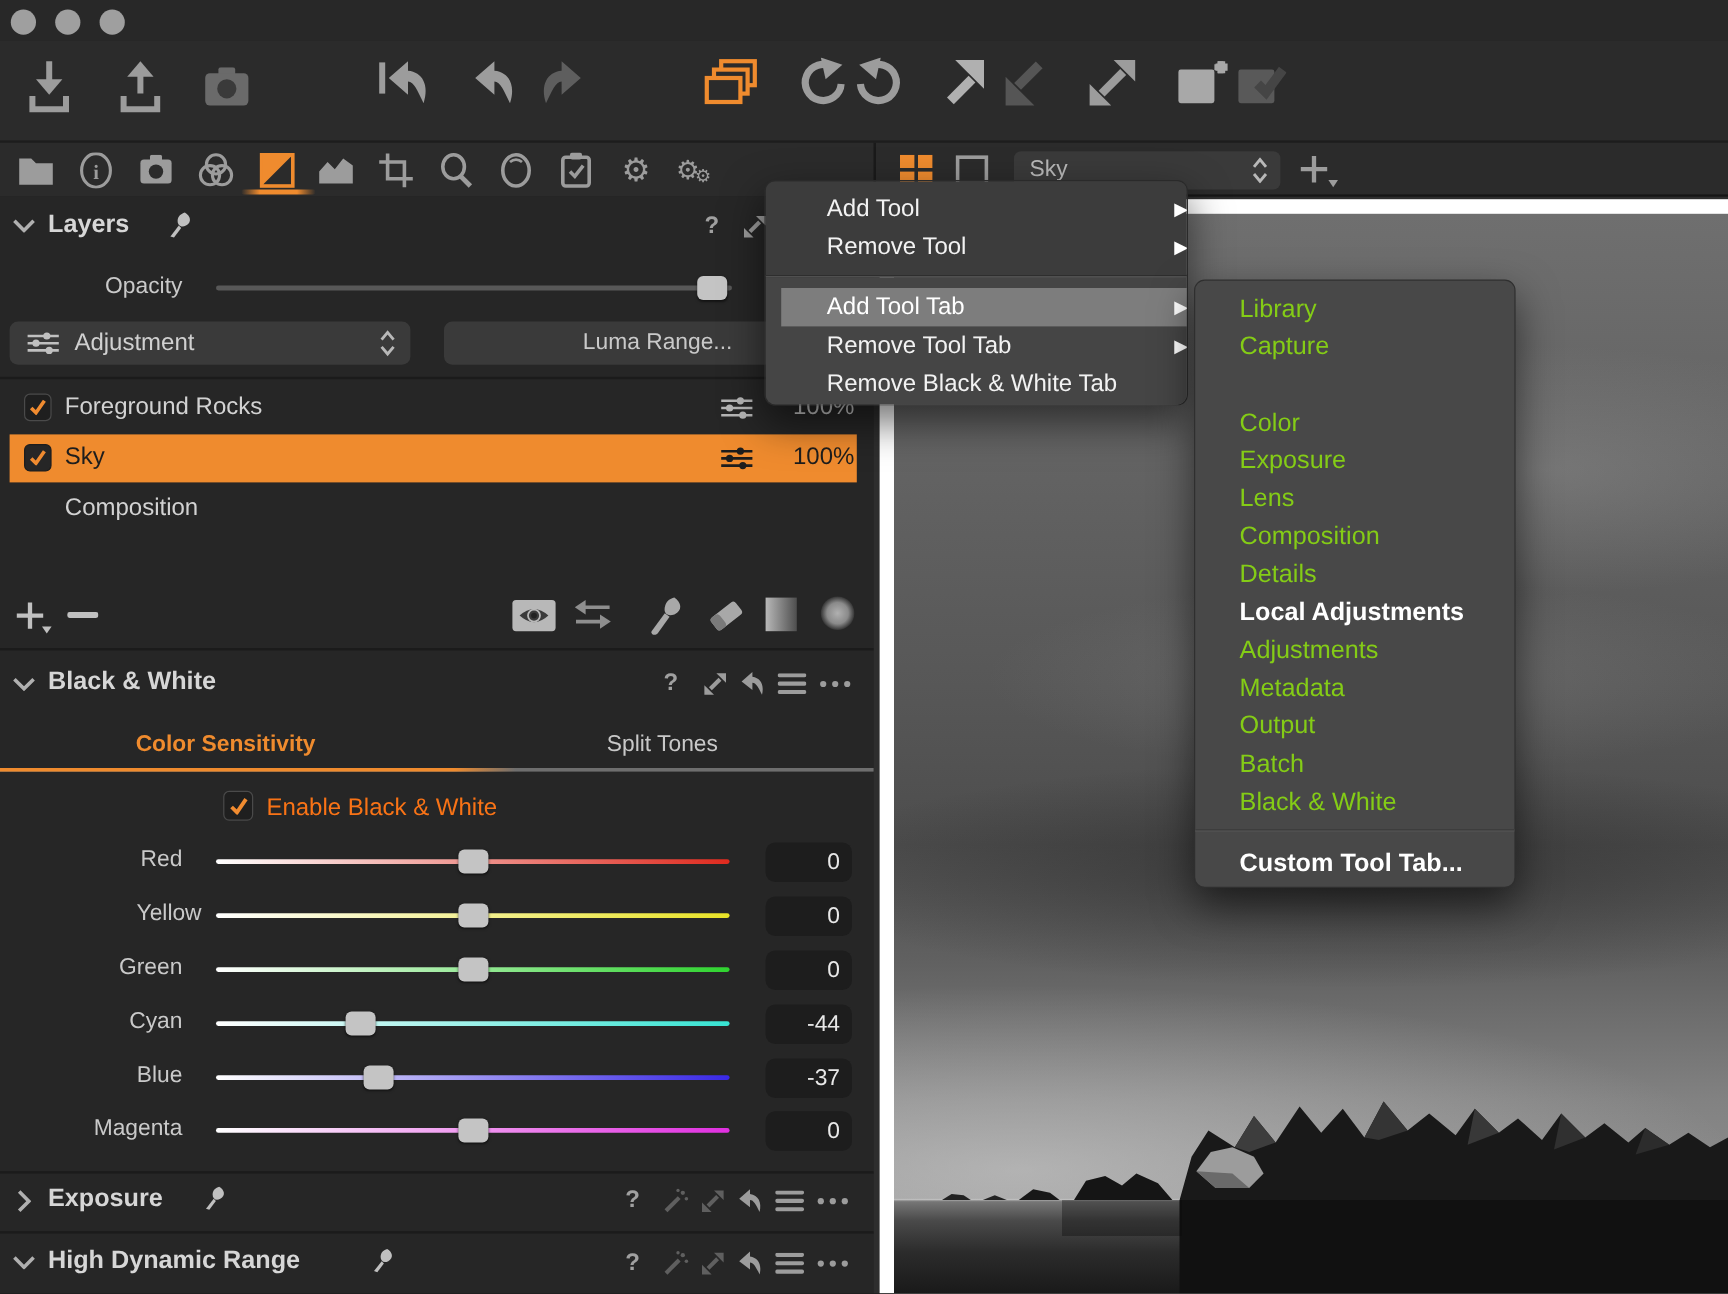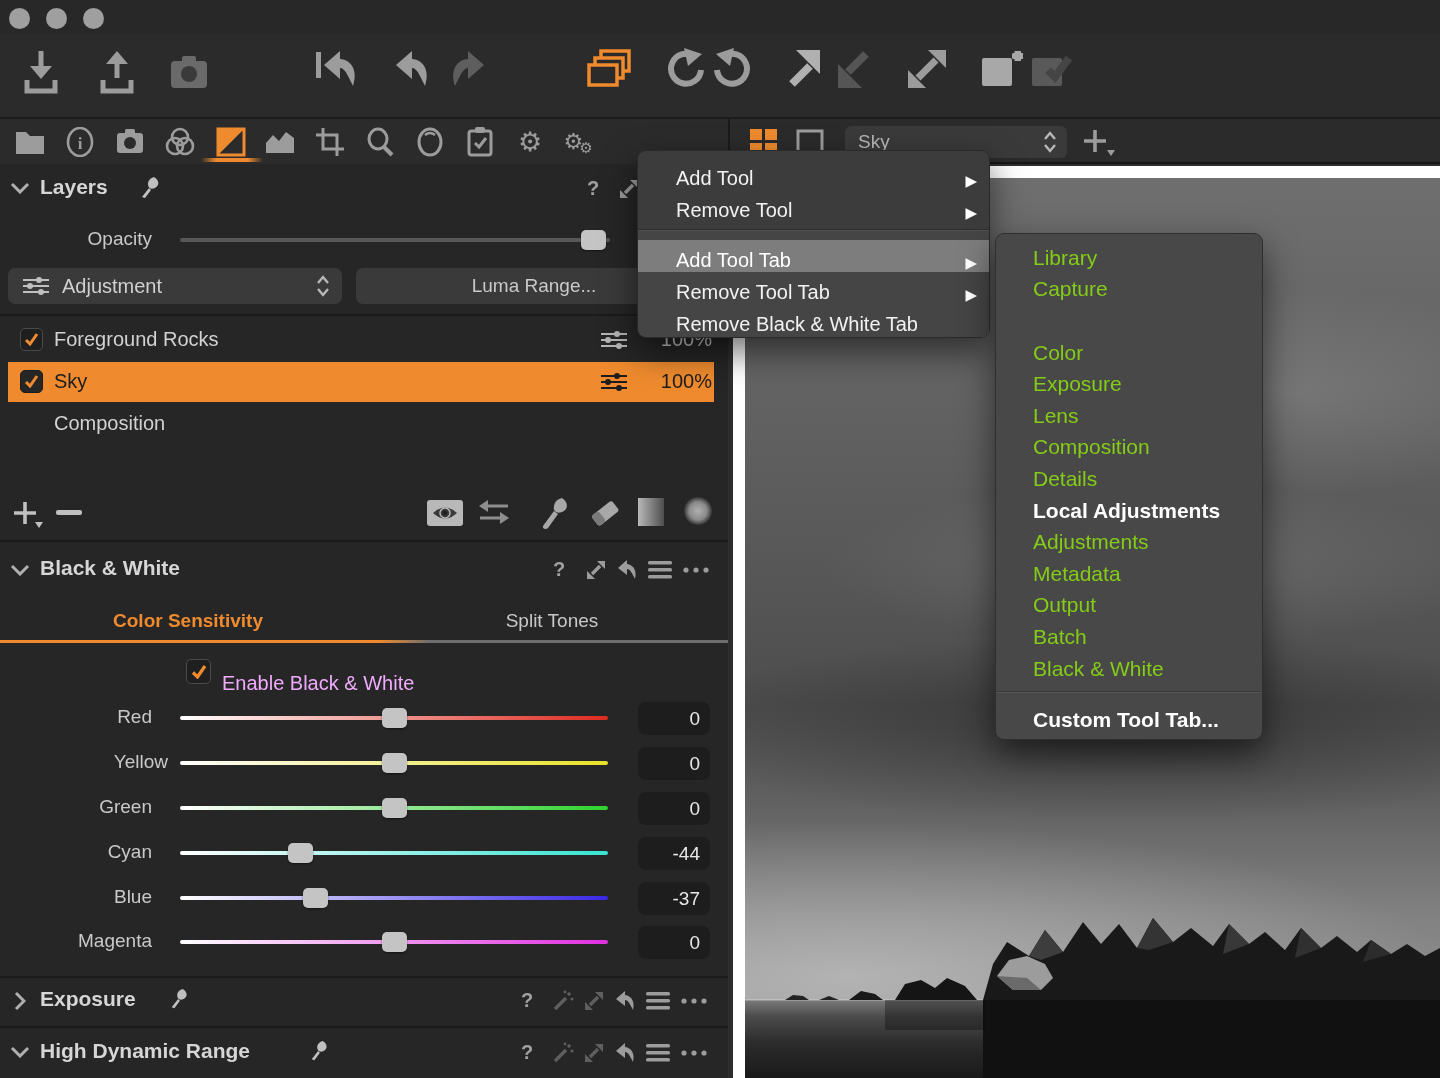--- a/index.html
+++ b/index.html
@@ -55,21 +55,21 @@
     linear-gradient(180deg,#6f6f6f 0%,#636363 25%,#575757 48%,#4d4d4d 64%,#616161 76%,#828282 90%,#8e8e8e 100%);}
   .water{position:absolute;left:0;top:822px;width:695px;height:78px;background:
     radial-gradient(60% 120% at 85% 30%, rgba(0,0,0,.5), transparent 75%),
     linear-gradient(180deg,#7a7a7a 0%,#4a4a4a 22%,#2c2c2c 55%,#191919 100%);}
 
   
   .menu{position:absolute;left:637px;top:150px;width:353px;height:188px;border-radius:9px;
     box-shadow:0 14px 34px rgba(0,0,0,.55);border:1px solid #2a2a2a;box-sizing:border-box;overflow:hidden;z-index:50;}
   .menu .top{position:absolute;left:0;top:0;width:100%;height:80px;background:#3c3c3c;}
   .menu .bottom{position:absolute;left:0;top:80px;width:100%;height:108px;background:#454545;}
-  .mi{position:absolute;left:0;width:353px;height:32px;display:flex;align-items:flex-end;
+  .mi{position:absolute;left:13px;width:353px;height:32px;display:flex;align-items:center;
     font-size:20px;font-weight:500;color:#f2f2f2;padding-left:38px;box-sizing:border-box;}
   .mi .arrow{position:absolute;right:14px;font-size:15px;color:#ffffff;}
   .mi.hl{background:#7d7d7d;color:#ffffff;}
   .msep{position:absolute;left:0;top:78px;width:353px;height:2px;background:#505050;border-top:1px solid #2e2e2e;box-sizing:border-box;}
 
   .submenu{position:absolute;left:995px;top:233px;width:268px;height:507px;border-radius:9px;background:#484848;
     box-shadow:0 14px 34px rgba(0,0,0,.55);border:1px solid #2f2f2f;box-sizing:border-box;z-index:60;}
   .smi{position:absolute;left:0;width:266px;height:31.6px;display:flex;align-items:center;
     padding-left:37px;box-sizing:border-box;font-size:21px;color:#84cc16;}
   .smi.enabled{color:#ffffff;font-weight:700;}
@@ -375,21 +375,21 @@
         <span style="margin-left:12px;font-size:20px;color:#d0d0d0;flex:1">Adjustment</span>
         <span style="margin-right:12px">
           <svg width="14" height="24" viewBox="0 0 14 24">
               <g stroke="#b8b8b8" stroke-width="2.4" fill="none">
                 <path d="M2 9 L7 3 L12 9"></path>
                 <path d="M2 15 L7 21 L12 15"></path>
               </g>
             </svg>
         </span>
       </div>
-      <div class="btn abs" style="left:356px;top:104px;width:356px;height:36px">
+      <div class="btn abs" style="left:370px;top:104px;width:356px;height:36px">
         <span>Luma Range...</span>
       </div>
 
       <div class="sep" style="top:150px"></div>
 
       <div class="layer-row" style="top:156px">
         <div class="checkbox abs" style="left:20px;top:8px">
           <svg width="15" height="13" viewBox="0 0 15 13">
               <path d="M2 7 L6 11 L13 1" stroke="#f08b30" stroke-width="3" fill="none"></path>
             </svg>
@@ -532,21 +532,21 @@
       <div class="abs bw-tab" style="left:0;top:66px;width:376px;text-align:center;color:#ef8b2e">Color Sensitivity</div>
       <div class="abs bw-tab" style="left:376px;top:66px;width:352px;text-align:center;color:#c8c8c8;font-weight:400">Split Tones</div>
       <div class="abs" style="left:0;top:96px;width:728px;height:3px;background:#6e6e6e"></div>
       <div class="abs" style="left:0;top:96px;width:430px;height:3px;background:linear-gradient(90deg,#ef8b2e 0%,#ef8b2e 88%,rgba(239,139,46,0) 100%)"></div>
 
       <div class="checkbox abs" style="left:186px;top:115px;width:25px;height:25px">
         <svg width="16" height="14" viewBox="0 0 16 14">
             <path d="M2 7.5 L6.5 12 L14 1" stroke="#f08b30" stroke-width="3.2" fill="none"></path>
           </svg>
       </div>
-      <div class="abs" style="left:222px;top:128px;font-size:20px;color:#f0abfc">Enable Black &amp; White</div>
+      <div class="abs" style="left:222px;top:118px;font-size:20px;color:#f97316">Enable Black &amp; White</div>
 
       <div>
         <div class="abs plabel" style="left:0;top:162px;width:152px;text-align:right">Red</div>
         <div class="track" style="left: 180px; top: 172px; width: 428px; background: linear-gradient(to right, rgb(255, 255, 255), rgb(223, 42, 30));">
             <div class="handle" style="left: calc(50% - 12px);"></div>
           </div>
         <div class="valbox" style="left:638px;top:158px">0</div>
       </div>
       <div>
         <div class="abs plabel" style="left:16px;top:207px;width:152px;text-align:right">Yellow</div>

